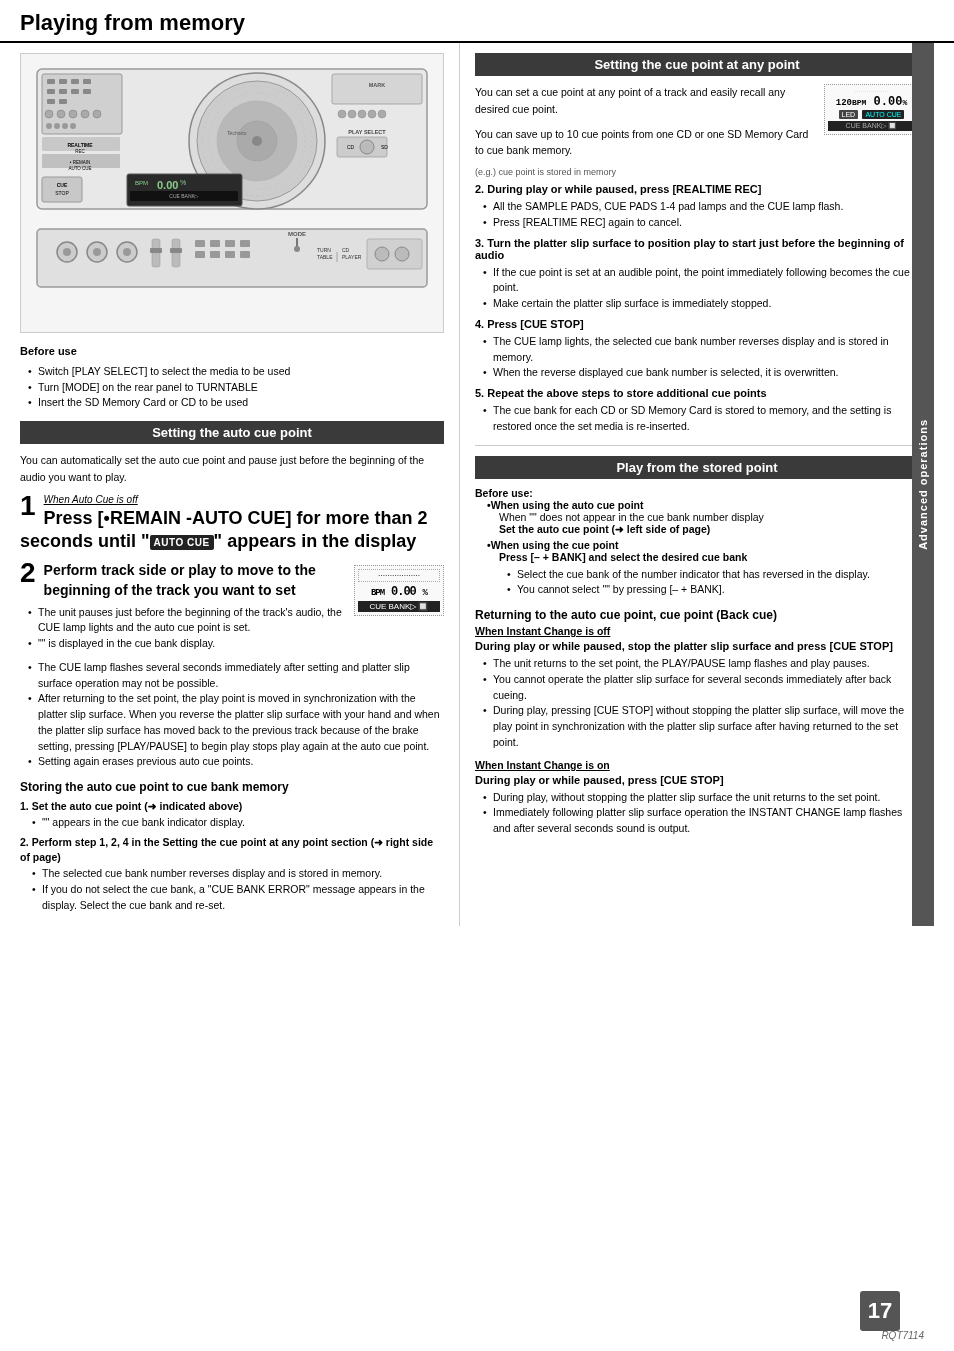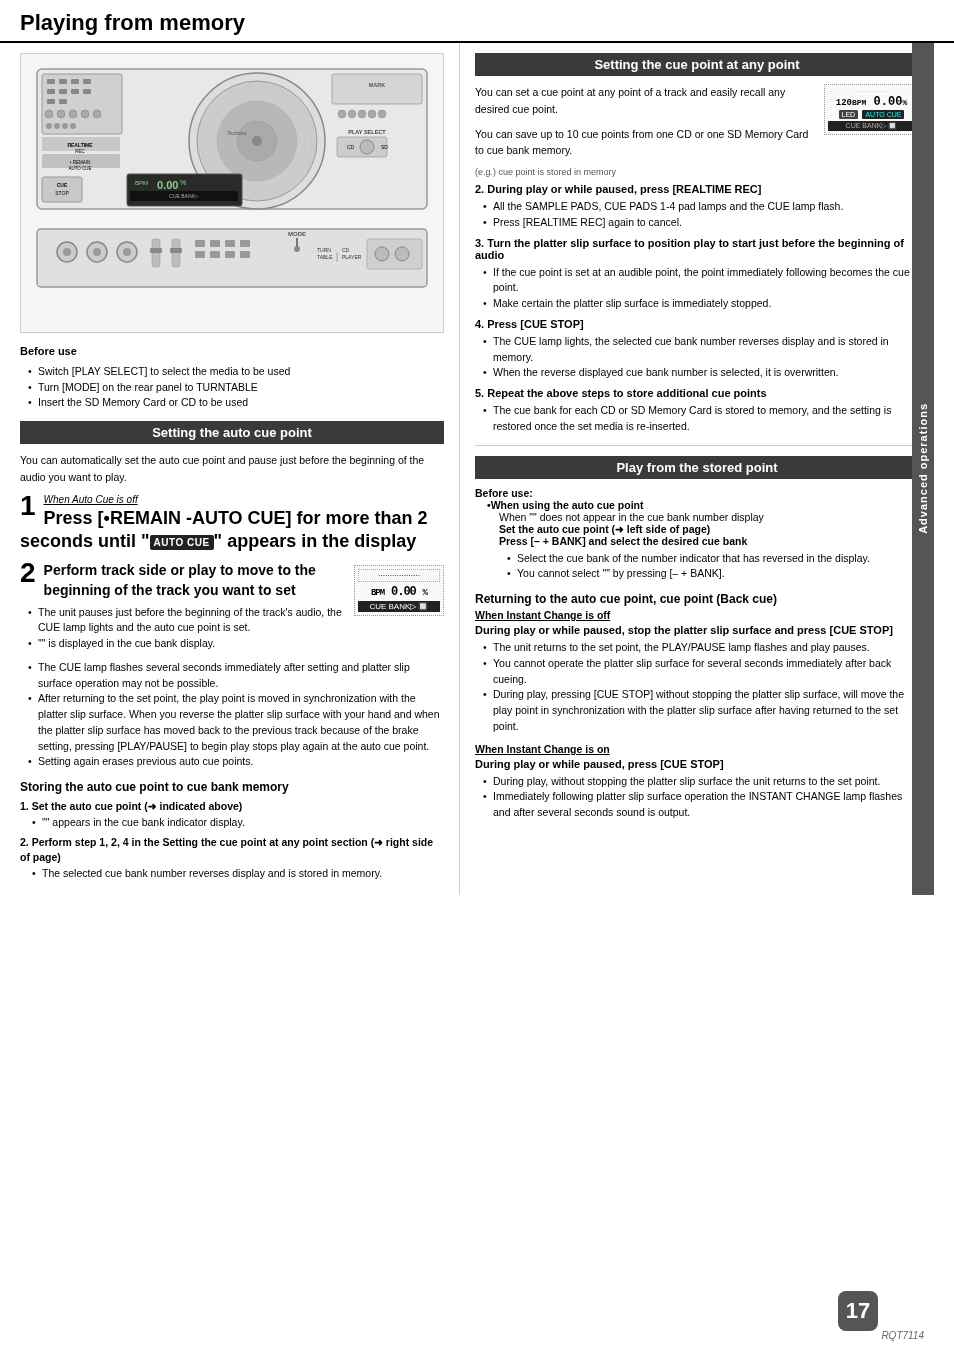--- a/index.html
+++ b/index.html
@@ -276,31 +276,31 @@
     .underline-heading {
       text-decoration: underline;
       font-weight: bold;
       font-size: 10.5px;
     }
 
     
     .page-number-box {
       position: absolute;
       bottom: 10px;
-      right: 46px;
+      right: 24px;
       background: #555;
       color: #fff;
       font-size: 22px;
       font-weight: bold;
       width: 40px;
       height: 40px;
       display: flex;
       align-items: center;
       justify-content: center;
-      border-radius: 8px;
+      border-radius: 3px;
     }
 
     
     .h-sep {
       border: none;
       border-top: 1px solid #ccc;
       margin: 8px 0;
     }
 
     .intro-text {
@@ -528,20 +528,21 @@
           <li>
             <strong>1. <span>Set the auto cue point (➜ indicated above)</span></strong>
             <ul class="sub-bullet">
               <li>"" appears in the cue bank indicator display.</li>
             </ul>
           </li>
           <li style="margin-top:4px;">
             <strong>2. <span>Perform step 1, 2, 4 in the Setting the cue point at any point section (➜ right side of page)</span></strong>
             <ul class="sub-bullet">
               <li>The selected cue bank number reverses display and is stored in memory.</li>
+              <li>If you do not select the cue bank, a "CUE BANK ERROR" message appears in the display. Select the cue bank and re-set.</li>
             </ul>
           </li>
         </ol>
       </div>
 
     </div>
 
     <div class="right-column">
 
       <div>
@@ -610,20 +611,21 @@
         <div class="indent-block">
 
           <p style="font-weight:bold; font-size:10.5px; ">•<span>When using the auto cue point</span></p>
           <p style="font-size:10.5px; margin-left:12px;">
             <span>When "" does not appear in the cue bank number display</span>
           </p>
           <p style="font-size:10.5px; margin-left:12px; font-weight:bold;">
             <span>Set the auto cue point (➜ left side of page)</span>
           </p>
 
+          <p style="font-weight:bold; font-size:10.5px; margin-top:4px;">•<span>When using the cue point</span></p>
           <p style="font-size:10.5px; font-weight:bold; margin-left:12px;">
             <span>Press [– + BANK] and select the desired cue bank</span>
           </p>
           <ul class="bullet-list" style="margin-left: 20px;">
             <li>Select the cue bank of the number indicator that has reversed in the display.</li>
             <li>You cannot select "" by pressing [– + BANK].</li>
           </ul>
         </div>
 
         <h3 class="subsection-title" style="margin-top: 10px;">Returning to the auto cue point, cue point (Back cue)</h3>

